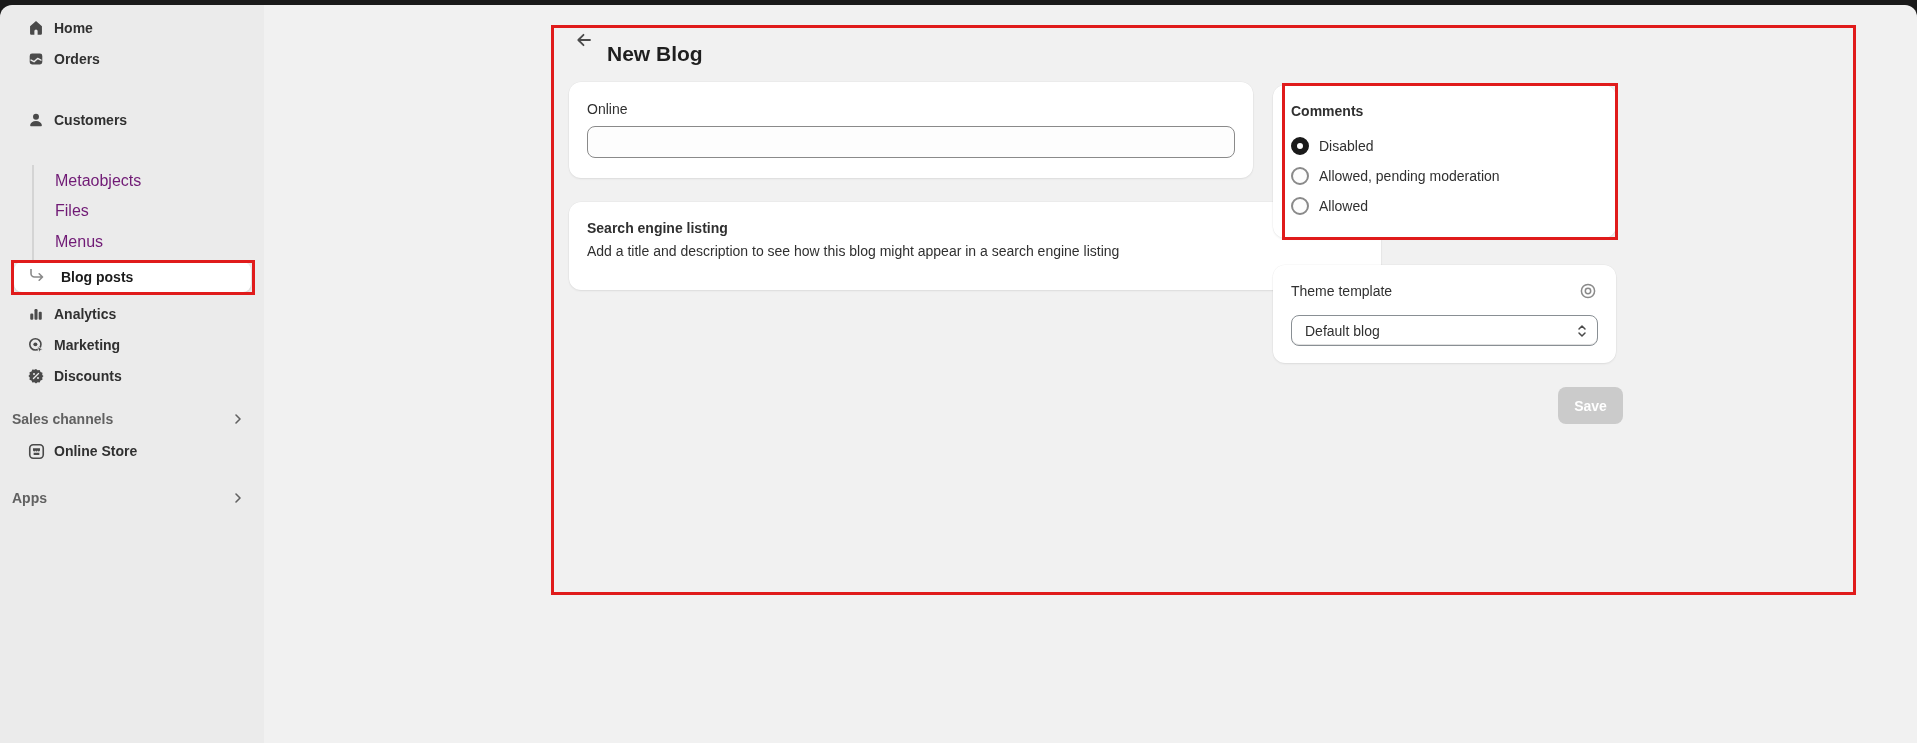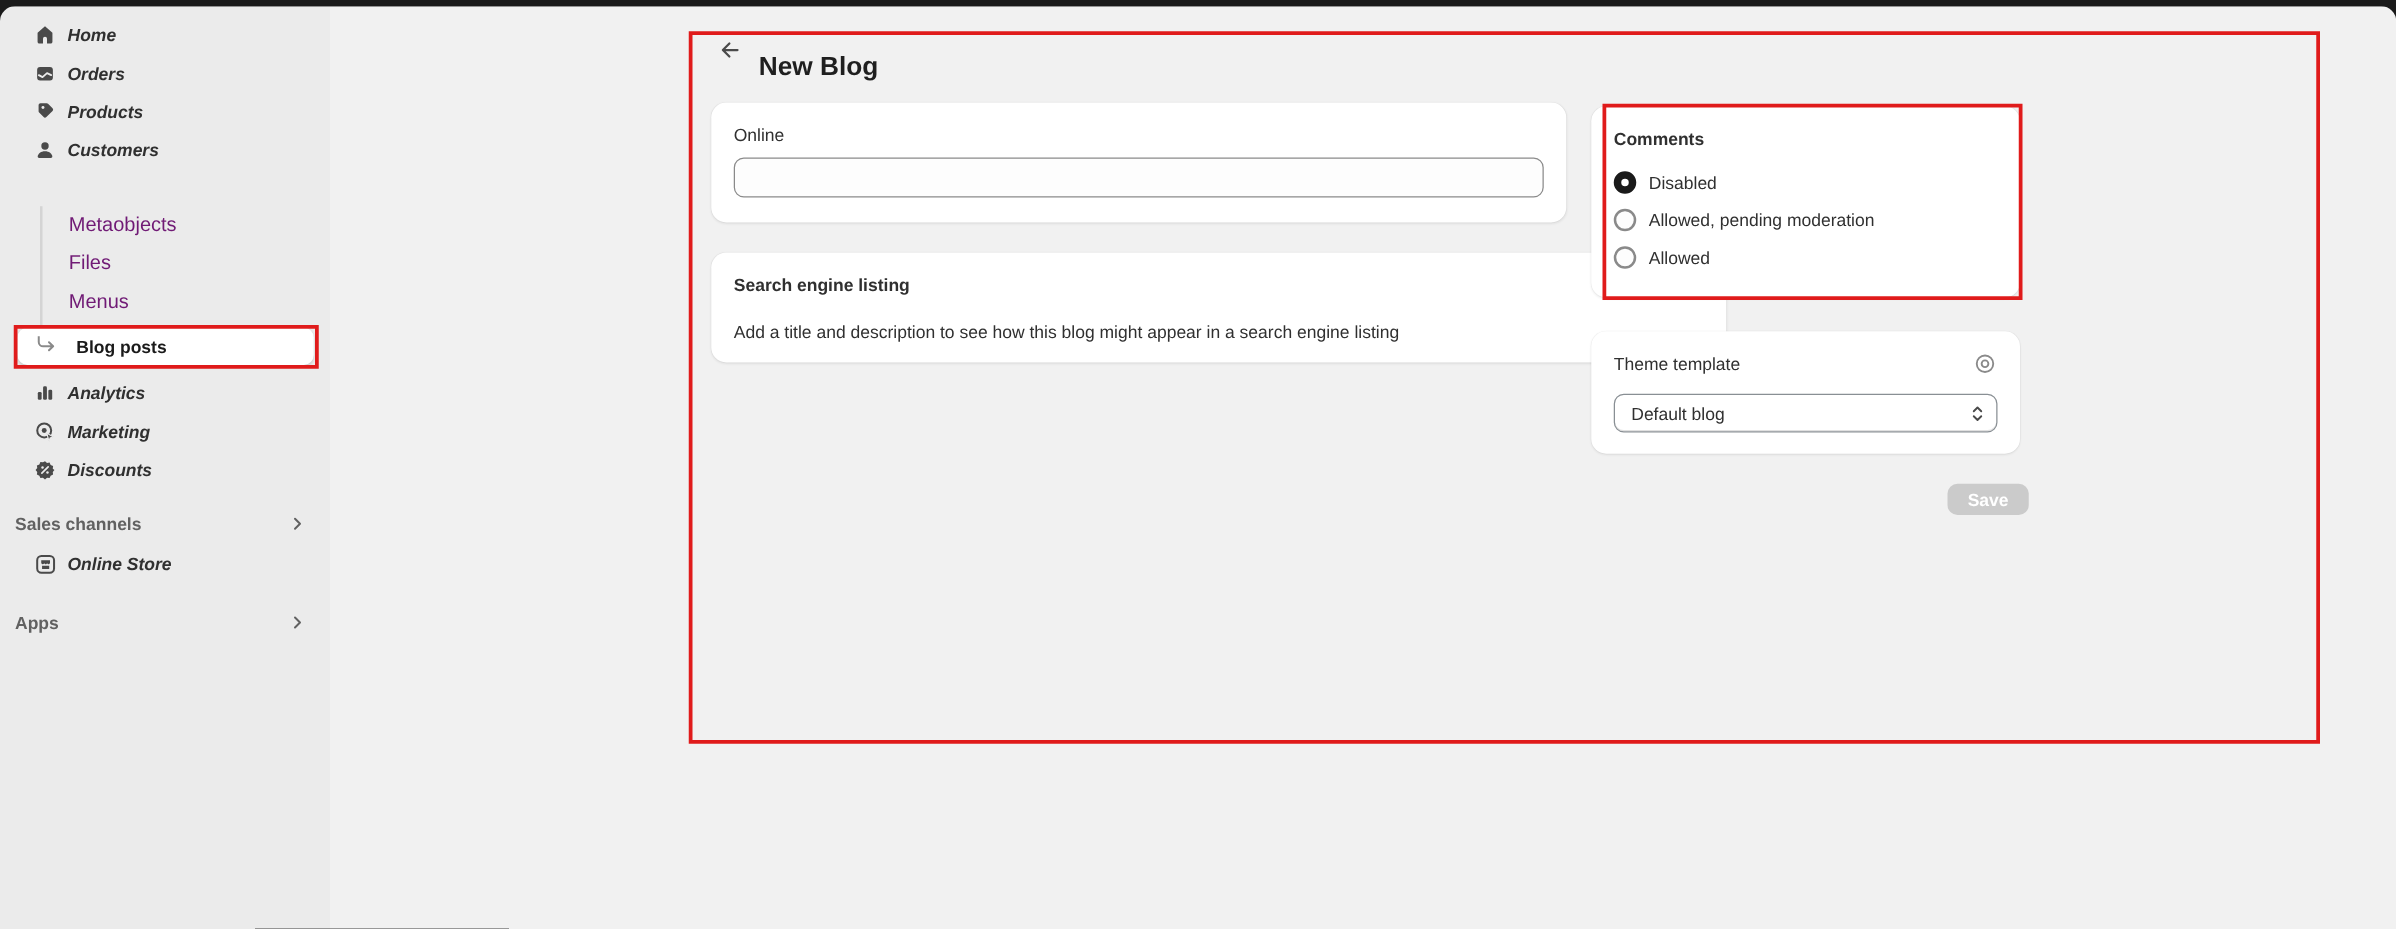--- a/index.html
+++ b/index.html
@@ -7,21 +7,21 @@
          font-family:"Liberation Sans","DejaVu Sans",sans-serif;color:#303030;
          -webkit-font-smoothing:antialiased;}
   .panel{position:absolute;top:5px;left:0;width:1917px;height:738px;
          border-radius:12px 12px 0 0;overflow:hidden;display:flex;}
   
   .sidebar{position:relative;width:264px;flex:0 0 264px;background:#ebebeb;height:100%;}
   .srow{position:absolute;left:8px;width:248px;height:28px;display:flex;align-items:center;
         padding-left:18px;box-sizing:border-box;border-radius:8px;cursor:pointer;}
   .srow .ic{width:20px;height:20px;flex:0 0 20px;margin-right:8px;display:flex;
             align-items:center;justify-content:center;}
-  .srow .lbl{font-size:14px;font-weight:600;color:#303030;white-space:nowrap;font-style:italic;}
+  .srow .lbl{font-size:14px;font-weight:600;color:#303030;white-space:nowrap;}
   .subrow{position:absolute;left:8px;width:248px;height:28px;display:flex;align-items:center;
           padding-left:47px;box-sizing:border-box;cursor:pointer;}
   .subrow .lbl{font-size:16px;font-weight:500;color:#701a75;white-space:nowrap;}
   .treeline{position:absolute;left:32px;top:160px;width:2px;height:106px;background:#d4d4d4;}
   .blogpill{position:absolute;left:14px;top:257px;width:237px;height:30px;background:#ffffff;
             border-radius:8px;box-shadow:0 1px 2px rgba(0,0,0,.12);display:flex;align-items:center;
             padding-left:47px;box-sizing:border-box;cursor:pointer;}
   .blogpill .lbl{font-size:14px;font-weight:700;color:#1a1a1a;}
   .tree-arrow{position:absolute;left:29px;top:264px;}
   .sectrow{position:absolute;left:12px;width:240px;height:24px;display:flex;align-items:center;
@@ -36,40 +36,40 @@
   .card{position:absolute;background:#ffffff;border-radius:12px;
         box-shadow:0 1px 2px rgba(26,26,26,.08),0 0 0 .5px rgba(0,0,0,.04);
         box-sizing:border-box;padding:18px;}
   .card-title-card{left:305px;top:77px;width:684px;height:96px;}
   .field-label{font-size:14px;font-weight:500;color:#303030;line-height:16px;}
   .text-input{display:block;width:100%;box-sizing:border-box;margin-top:8px;height:32px;
               border:1px solid #8a8a8a;border-radius:8px;background:#fdfdfd;outline:none;
               font-size:14px;padding:0 12px;color:#303030;font-family:inherit;}
   .card-seo{left:305px;top:197px;width:812px;height:88px;}
   .card-sec-title{font-size:14px;font-weight:700;color:#303030;line-height:16px;}
-  .seo-desc{margin-top:20px;font-size:14px;color:#303030;line-height:18px;}
+  .seo-desc{margin-top:6px;font-size:14px;color:#303030;line-height:18px;}
   .edit-btn{position:absolute;right:18px;top:20px;width:22px;height:22px;display:flex;
             align-items:center;justify-content:center;cursor:pointer;border-radius:6px;}
   .card-comments{left:1009px;top:80px;width:343px;height:153px;}
   .radio-list{margin-top:12px;}
   .radio-row{display:flex;align-items:center;height:30px;cursor:pointer;}
   .radio{width:18px;height:18px;box-sizing:border-box;border-radius:50%;margin-right:10px;
          border:2px solid #8a8a8a;background:#fdfdfd;flex:0 0 18px;}
   .radio.sel{border:6px solid #1a1a1a;background:#ffffff;}
   .radio-lbl{font-size:14px;color:#303030;}
   .card-theme{left:1009px;top:260px;width:343px;height:98px;}
   .view-btn{position:absolute;right:16px;top:16px;width:24px;height:24px;display:flex;
             align-items:center;justify-content:center;cursor:pointer;border-radius:6px;}
   .select{position:relative;margin-top:16px;height:31px;box-sizing:border-box;
           border:1px solid #898f94;border-radius:8px;background:#ffffff;display:flex;
           align-items:center;padding:0 30px 0 13px;cursor:pointer;
           box-shadow:inset 0 -1px 0 rgba(0,0,0,.12);}
   .select .val{font-size:14px;color:#303030;}
   .select .ud{position:absolute;right:8px;top:50%;transform:translateY(-50%);display:flex;}
-  .save-btn{position:absolute;left:1294px;top:382px;width:65px;height:25px;background:#cbcbcb;
+  .save-btn{position:absolute;left:1294px;top:382px;width:65px;height:37px;background:#cbcbcb;
             border:none;border-radius:8px;color:#ffffff;font-weight:700;font-size:14px;
             font-family:inherit;cursor:default;display:flex;align-items:center;justify-content:center;}
   
   .ann{position:absolute;border:3px solid #e01b1b;box-sizing:border-box;pointer-events:none;z-index:50;}
   .ann-main{left:287px;top:20px;width:1305px;height:570px;}
   .ann-comments{left:1018px;top:78px;width:336px;height:157px;}
   .ann-blog{left:11px;top:255px;width:244px;height:35px;}
 </style>
 </head>
 <body>
@@ -91,29 +91,20 @@
       <div class="srow" style="top:40px">
         <span class="ic">
           <svg width="18" height="18" viewBox="0 0 20 20">
               <rect x="3" y="4" width="14" height="12" rx="2.6" fill="#4a4a4a"></rect>
               <path d="M4.5 11.2 7.8 13l4-3.6 3.7 1.8" fill="none" stroke="#ebebeb" stroke-width="1.6" stroke-linecap="round" stroke-linejoin="round"></path>
             </svg>
         </span>
         <span class="lbl">Orders</span>
       </div>
 
-      <div class="srow" style="top:70px">
-        <span class="ic">
-          <svg width="18" height="18" viewBox="0 0 20 20">
-              <path fill="#4a4a4a" d="M11.5 2.8c.5 0 .9.2 1.2.5l4 4c.7.7.7 1.8 0 2.4l-5.5 5.5c-.7.7-1.8.7-2.4 0l-4-4a1.7 1.7 0 0 1-.5-1.2V4.5c0-.9.8-1.7 1.7-1.7h5.5z"></path>
-              <circle cx="8.2" cy="6.6" r="1.3" fill="#ebebeb"></circle>
-            </svg>
-        </span>
-        <span class="lbl">Products</span>
-      </div>
 
       <div class="srow" style="top:101px">
         <span class="ic">
           <svg width="18" height="18" viewBox="0 0 20 20">
               <circle cx="10" cy="6.4" r="3.3" fill="#4a4a4a"></circle>
               <path fill="#4a4a4a" d="M10 11c-3.7 0-6.1 2-6.5 4.6-.1.8.5 1.4 1.3 1.4h10.4c.8 0 1.4-.6 1.3-1.4C16.1 13 13.7 11 10 11Z"></path>
             </svg>
         </span>
         <span class="lbl">Customers</span>
       </div>

